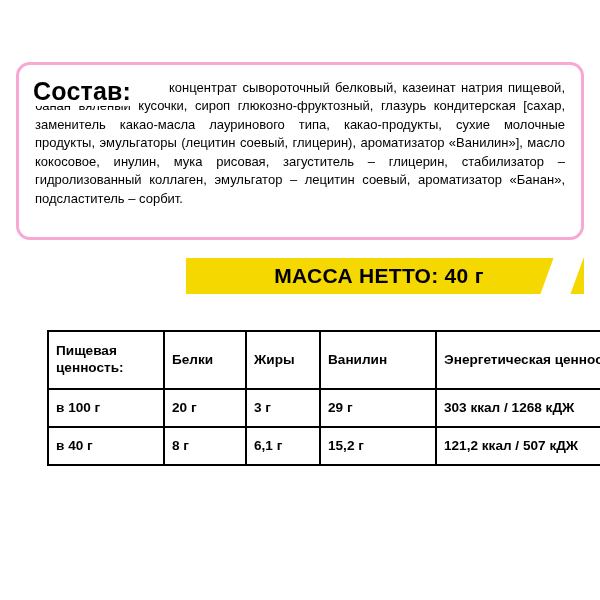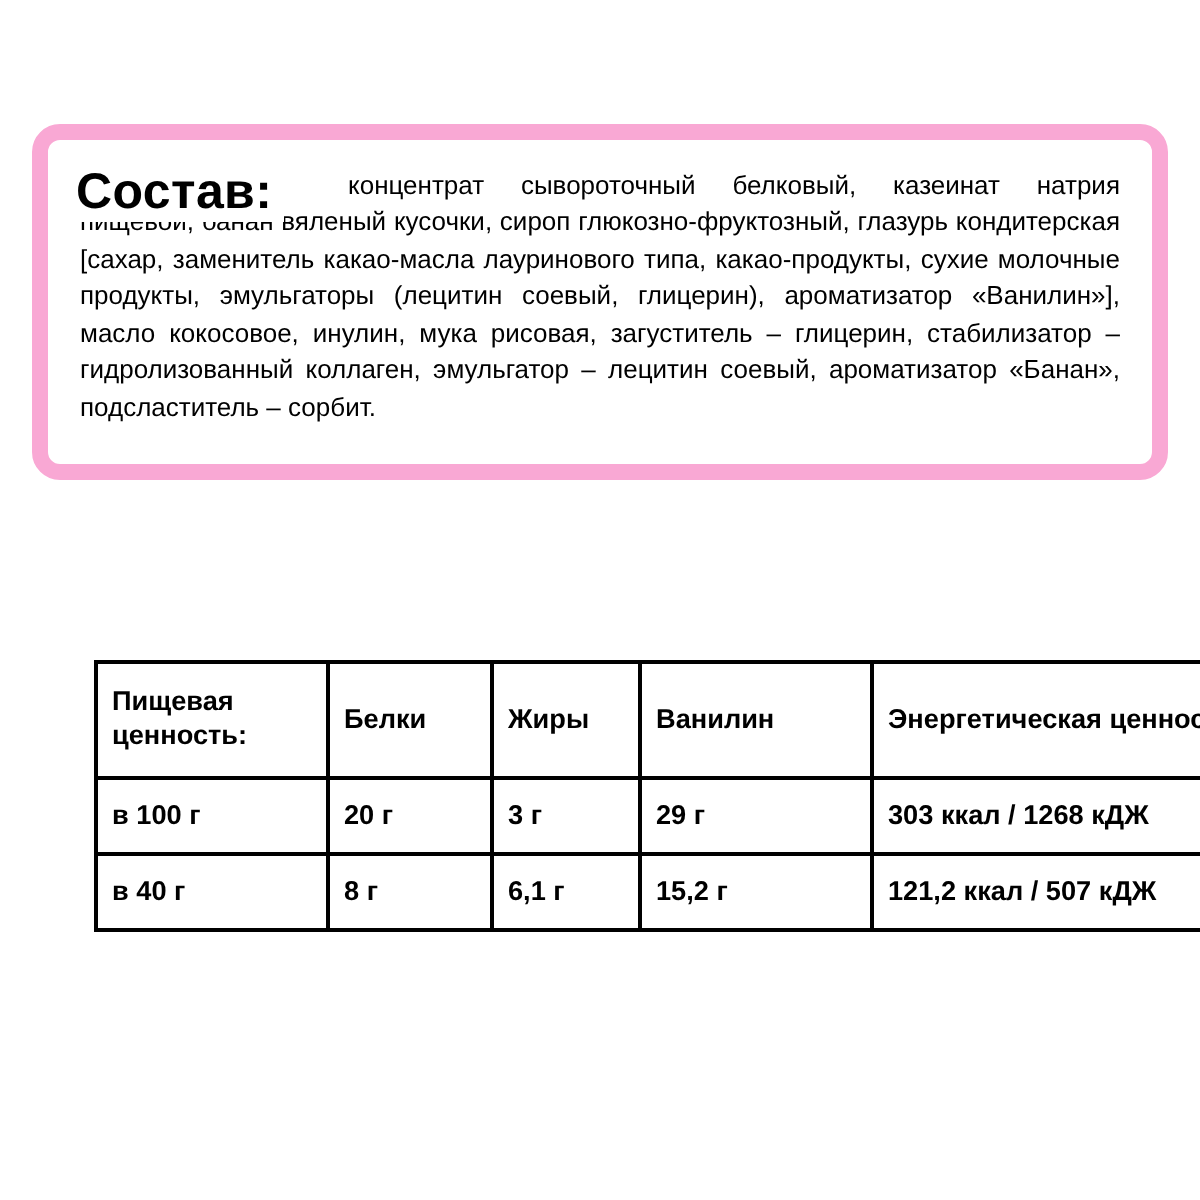--- a/index.html
+++ b/index.html
@@ -23,21 +23,21 @@
 
   
   .ingredients-wrap {
     position: absolute;
     left: 16px;
     top: 62px;
     width: 568px;
   }
   .ingredients-box {
     position: relative;
-    border: 8px solid #f9a8d4;
+    border: 3px solid #f9a8d4;
     border-radius: 14px;
     background: #ffffff;
     padding: 14px 16px 12px 16px;
     box-sizing: border-box;
     min-height: 178px;
   }
   .ingredients-label {
     position: absolute;
     left: 14px;
     top: 12px;
@@ -141,20 +141,23 @@
 
 <div class="page">
 
   <div class="ingredients-wrap">
     <div class="ingredients-box">
       <span class="ingredients-label">Состав:</span>
       <p class="ingredients-text"><span class="first-indent"></span><span>концентрат сывороточный белковый, казеинат натрия пищевой, банан вяленый кусочки, сироп глюкозно-фруктозный, глазурь кондитерская [сахар, заменитель какао-масла лауринового типа, какао-продукты, сухие молочные продукты, эмульгаторы (лецитин соевый, глицерин), ароматизатор «Ванилин»], масло кокосовое, инулин, мука рисовая, загуститель – глицерин, стабилизатор – гидролизованный коллаген, эмульгатор – лецитин соевый, ароматизатор «Банан», подсластитель – сорбит.</span></p>
     </div>
   </div>
 
+  <div class="mass-bar">
+    <span class="mass-text">МАССА НЕТТО: 40 г</span>
+  </div>
 
   <table class="nutrition">
     <thead>
       <tr>
         <td class="col-name">Пищевая ценность:</td>
         <td class="col-prot">Белки</td>
         <td class="col-fat">Жиры</td>
         <td class="col-carb">Ванилин</td>
         <td class="col-energy">Энергетическая ценность</td>
       </tr>

